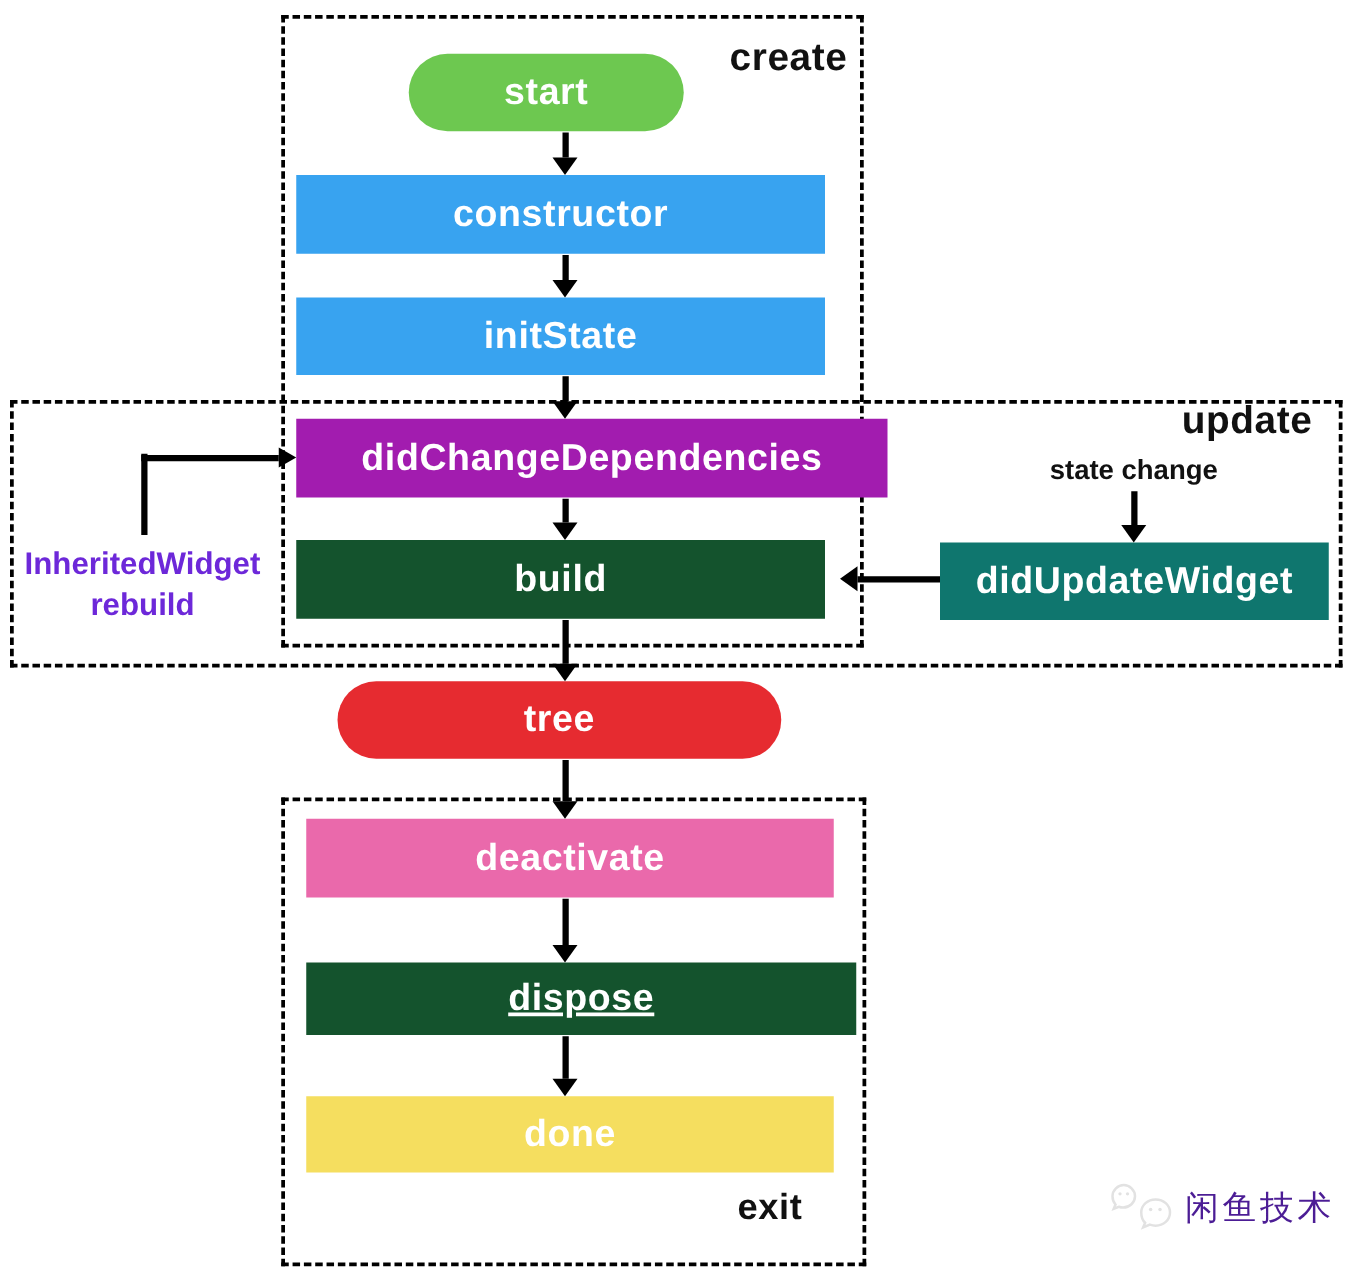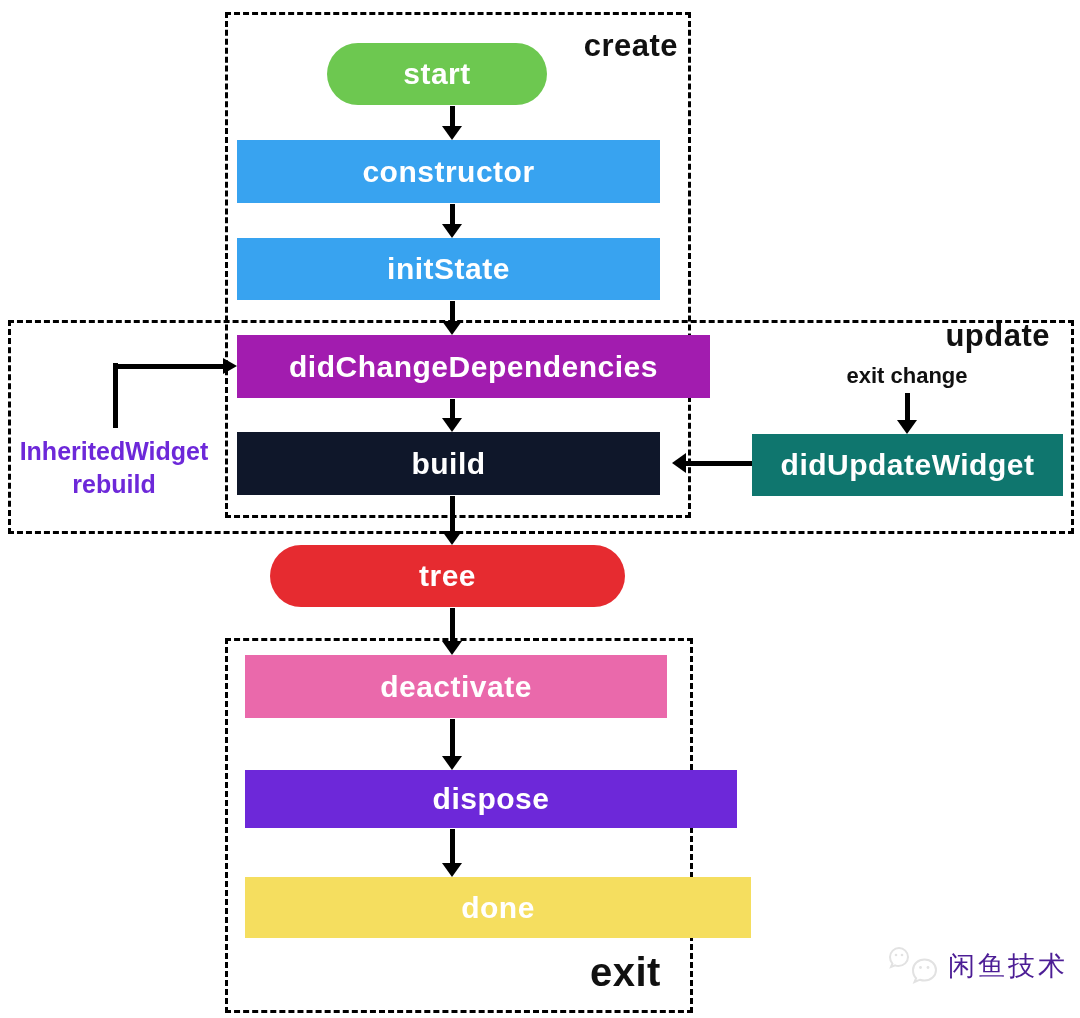--- a/index.html
+++ b/index.html
@@ -37,34 +37,34 @@
 <body>
 
 <div id="stage">
 
   <div class="region" style="left:225px;top:12px;width:460px;height:500px;"></div>
   <div class="region" style="left:8px;top:320px;width:1060px;height:208px;"></div>
   <div class="region" style="left:225px;top:638px;width:462px;height:369px;"></div>
 
   <div class="region-label" style="left:520px;top:28px;width:158px;text-align:right;">create</div>
   <div class="region-label" style="left:900px;top:318px;width:150px;text-align:right;">update</div>
-  <div class="region-label" style="left:590px;top:950px;width:90px;font-size:40px;">exit</div>
+  <div class="region-label" style="left:590px;top:950px;width:90px;font-size:29px;">exit</div>
 
   <div class="node pill" style="left: 327px; top: 43px; width: 220px; height: 62px; background: rgb(109, 200, 80);">start</div>
   <div class="node" style="left: 237px; top: 140px; width: 423px; height: 63px; background: rgb(56, 163, 240);">constructor</div>
   <div class="node" style="left: 237px; top: 238px; width: 423px; height: 62px; background: rgb(56, 163, 240);">initState</div>
   <div class="node" style="left: 237px; top: 335px; width: 473px; height: 63px; background: #a21caf;">didChangeDependencies</div>
-  <div class="node" style="left: 237px; top: 432px; width: 423px; height: 63px; background: #0f172a;">build</div>
+  <div class="node" style="left: 237px; top: 432px; width: 423px; height: 63px; background: #14532d;">build</div>
   <div class="node" style="left: 752px; top: 434px; width: 311px; height: 62px; background: #0f766e;">didUpdateWidget</div>
   <div class="node pill" style="left: 270px; top: 545px; width: 355px; height: 62px; background: rgb(230, 43, 48);">tree</div>
   <div class="node" style="left: 245px; top: 655px; width: 422px; height: 63px; background: rgb(234, 105, 171);">deactivate</div>
-  <div class="node" style="left: 245px; top: 770px; width: 492px; height: 58px; background: #6d28d9;">dispose</div>
-  <div class="node" style="left: 245px; top: 877px; width: 506px; height: 61px; background: rgb(245, 222, 95);">done</div>
+  <div class="node" style="left: 245px; top: 770px; width: 440px; height: 58px; background: #14532d; text-decoration: underline;">dispose</div>
+  <div class="node" style="left: 245px; top: 877px; width: 422px; height: 61px; background: rgb(245, 222, 95);">done</div>
 
-  <div class="annot" style="left:825px;top:363px;width:164px;font-size:22px;">exit change</div>
+  <div class="annot" style="left:825px;top:363px;width:164px;font-size:22px;">state change</div>
   <div class="annot annot-gray" style="left:8px;top:435px;width:212px;font-size:25px;line-height:1.3;">
     <span>InheritedWidget</span><br>
     <span>rebuild</span>
   </div>
 
   <div class="arr-v" style="left:442px;top:106px;height:34px;">
       <div class="stem"></div>
       <div class="head"></div>
     </div>
   <div class="arr-v" style="left:442px;top:204px;height:34px;">

